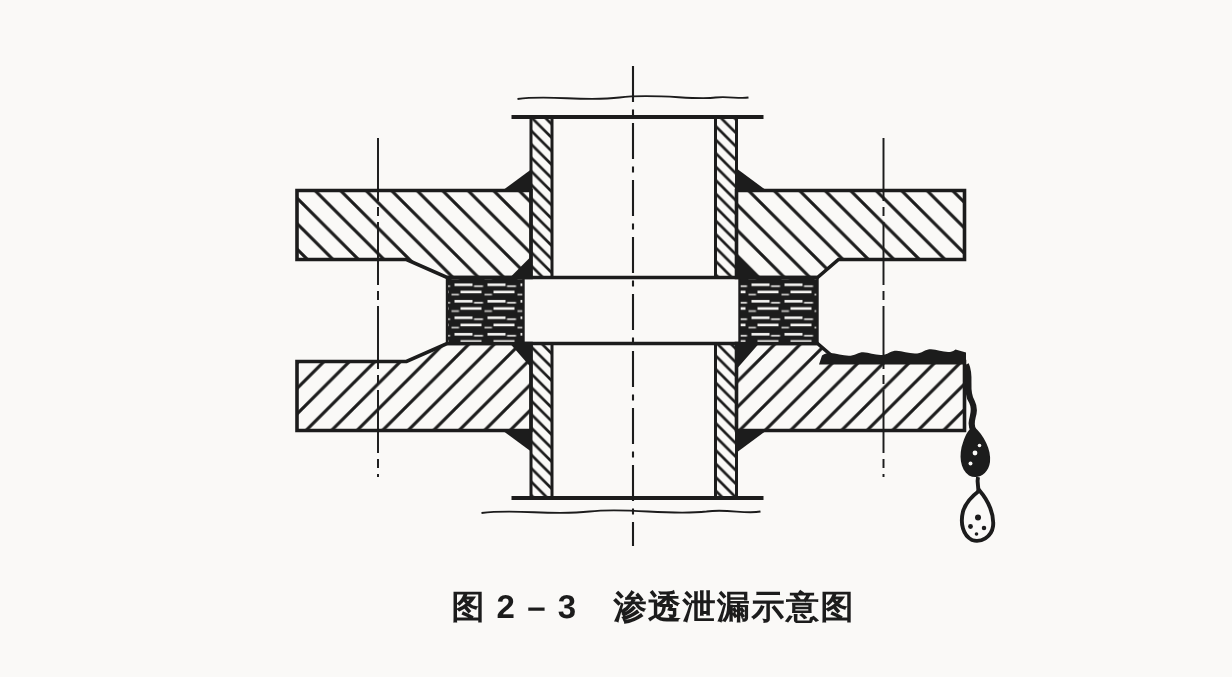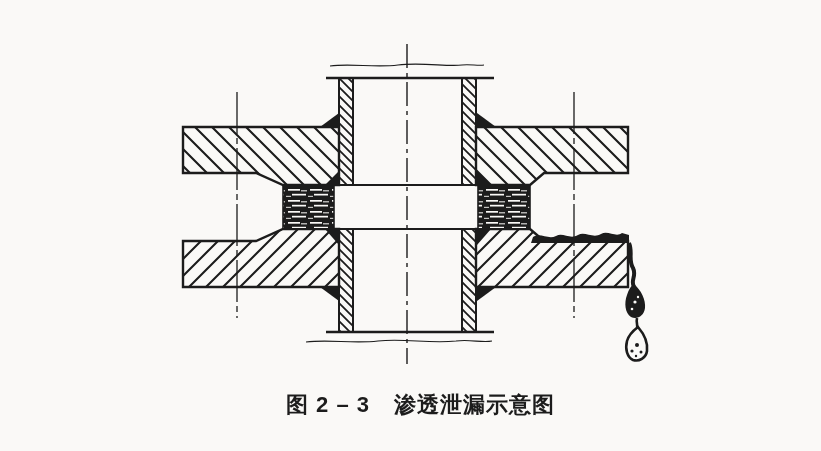--- a/index.html
+++ b/index.html
@@ -5,21 +5,21 @@
   :root{
     --ink:#1c1c1c;
     --paper:#faf9f7;
   }
   html,body{margin:0;padding:0;}
   body{
     width:821px;height:451px;overflow:hidden;
     background:var(--paper);
     font-family:"Liberation Sans","DejaVu Sans",sans-serif;
   }
-  .stage{position:relative;width:651px;height:451px;background:var(--paper);}
+  .stage{position:relative;width:651px;height:451px;background:var(--paper);margin-left:15px;}
   .drawing{position:absolute;left:0;top:0;}
   .caption{
     position:absolute;left:0;top:390px;width:821px;
     text-align:center;color:var(--ink);
     font-size:22px;font-weight:700;letter-spacing:1px;
     transform:translateX(10px);
     white-space:nowrap;
   }
   .caption .cap-label{margin-right:24px;}
 </style>

